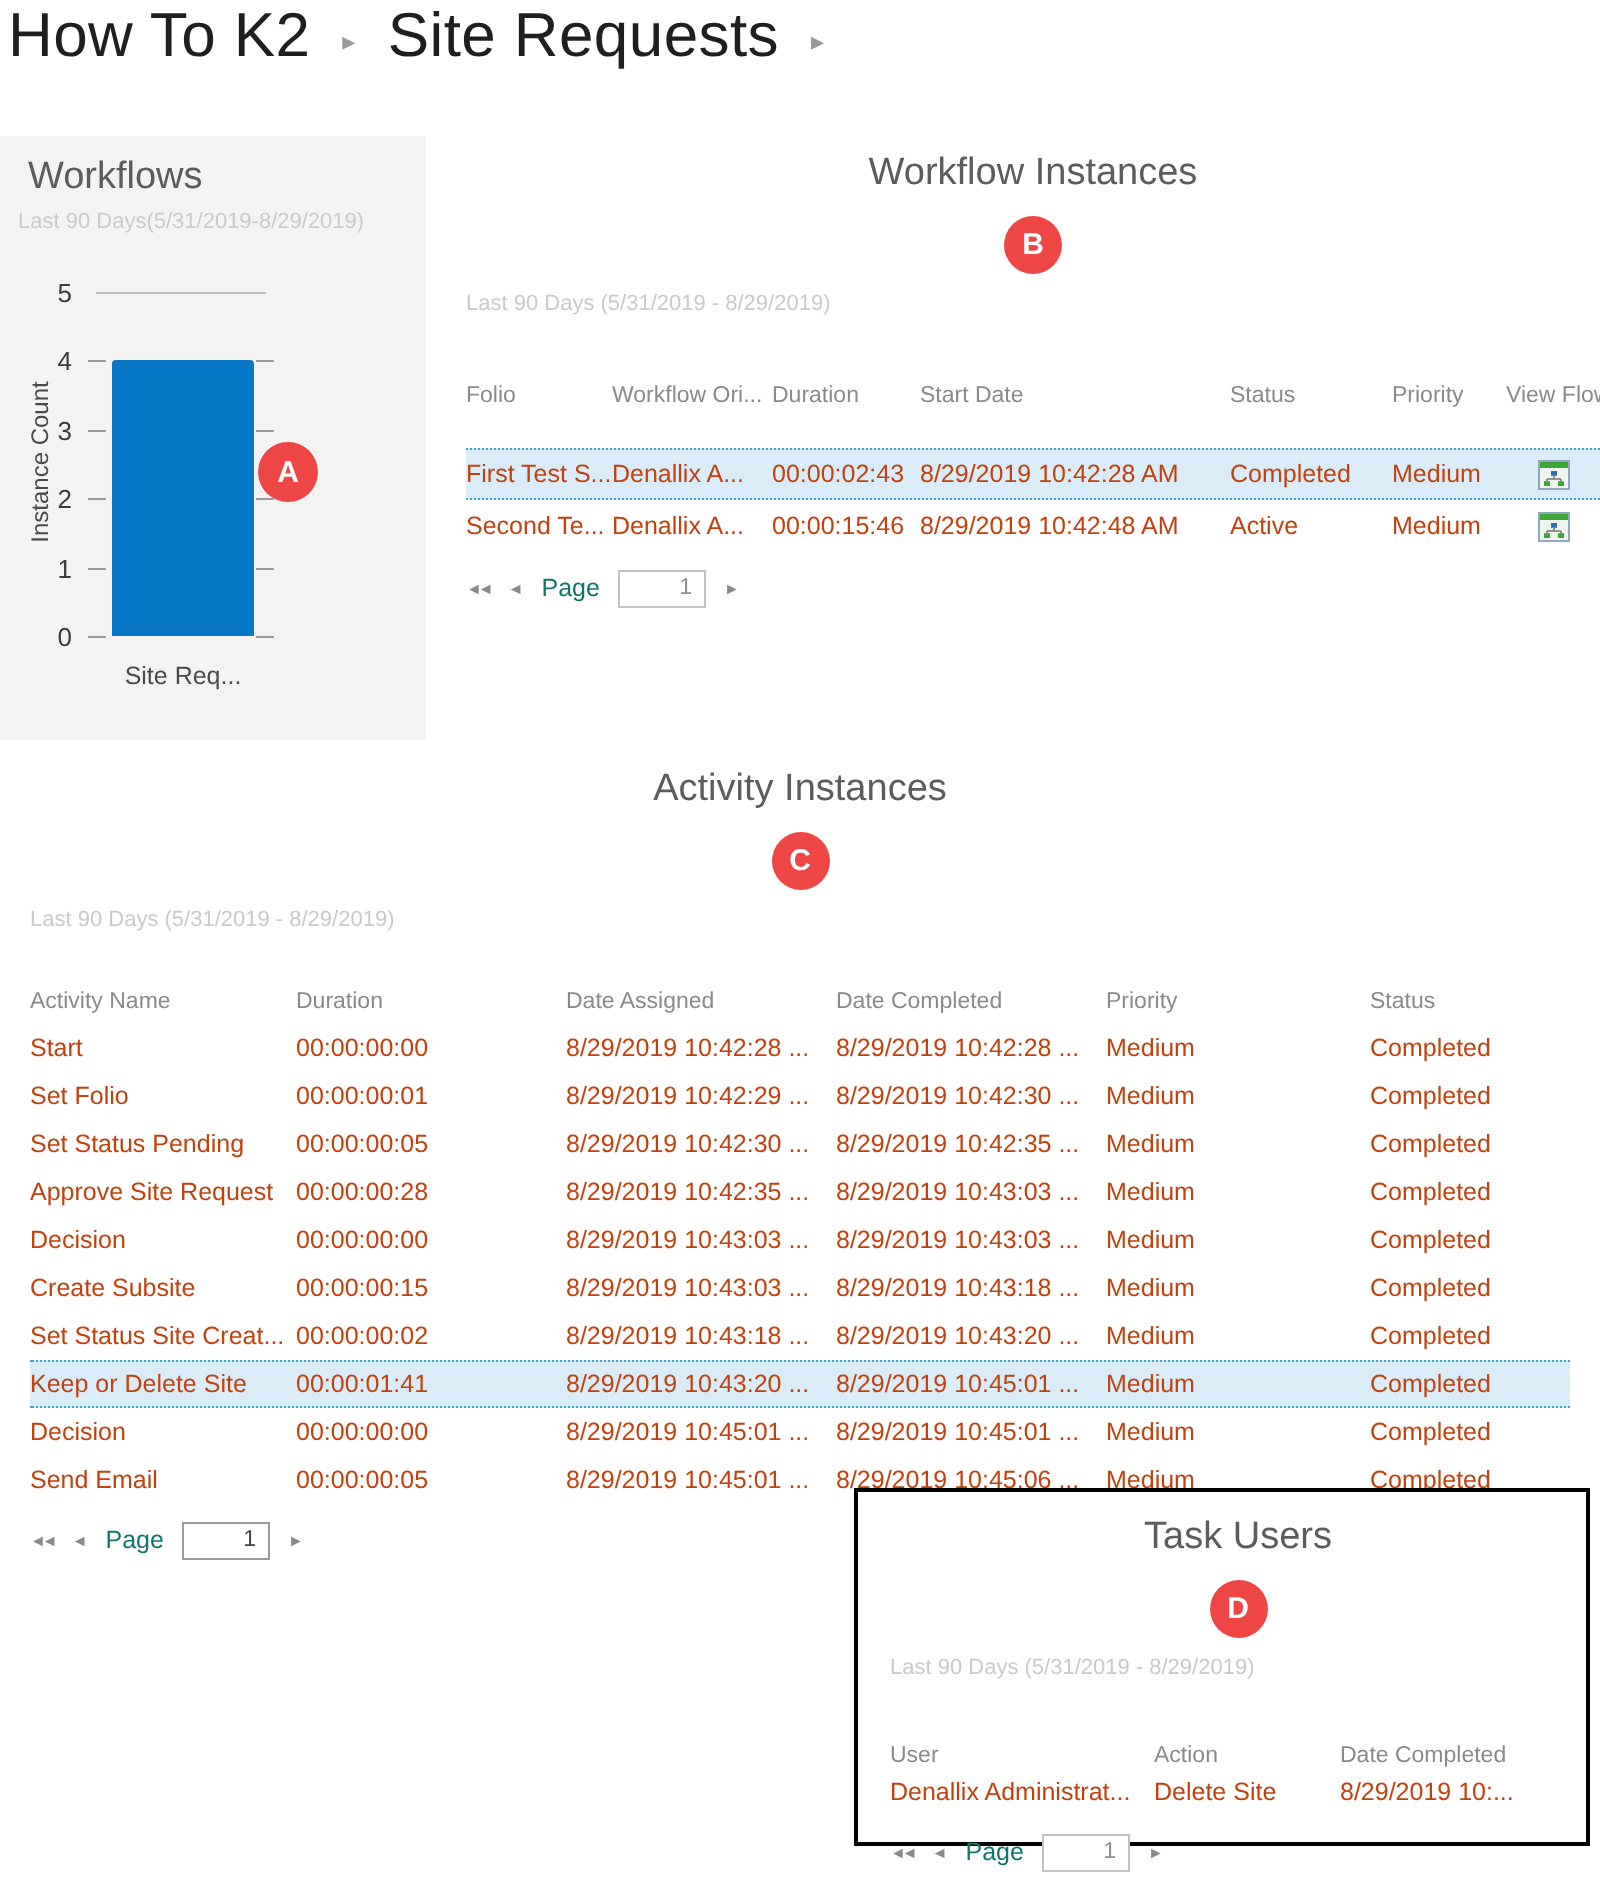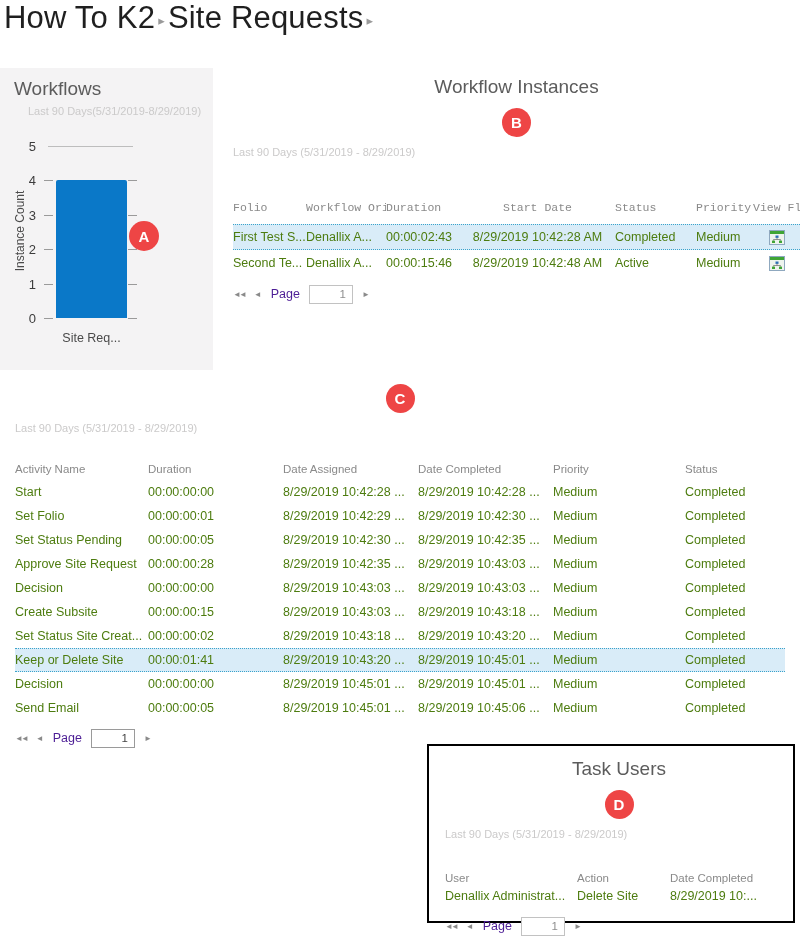--- a/index.html
+++ b/index.html
@@ -2,75 +2,75 @@
 <html><head>
 <meta charset="utf-8">
 <style>
   * { margin:0; padding:0; box-sizing:border-box; }
   html,body { width:800px; height:947px; background:#fff; overflow:hidden;
     font-family:"Liberation Sans", sans-serif; }
   #stage { position:relative; width:800px; height:947px; background:#fff; }
 
   
   .page-title { position:absolute; left:4px; top:0px; font-size:31px; font-weight:300;
-    color:#1f1f1f; letter-spacing:0.2px; display:flex; align-items:center; gap:3px; }
+    color:#1f1f1f; letter-spacing:0.2px; display:flex; align-items:center; gap:16px; }
   .crumb-sep { font-size:13px; color:#9a9a9a; position:relative; top:2px; }
 
   
   .sec-title-row { display:flex; align-items:center; gap:10px;flex-direction:column; }
   .sec-title { font-size:19px; font-weight:300; color:#5c5c5c; }
   .badge { width:29px; height:29px; border-radius:50%; background:#ee4545; color:#fff;
     font-size:15px; font-weight:bold; display:flex; align-items:center; justify-content:center; }
   .sec-sub { font-size:11px; color:#cbcaca; margin-top:9px; }
 
   
   #wf-panel { position:absolute; left:0; top:68px; width:213px; height:302px; background:#f4f3f4; }
   #wf-panel .sec-title { padding:10px 0 0 14px; }
-  #wf-panel .sec-sub { padding-left:28px; margin-top:5px; }
+  #wf-panel .sec-sub { padding-left:9px; margin-top:5px; }
   .ytick-label { position:absolute; width:26px; text-align:right; font-size:13px; color:#3c3c3c; }
   .gridline { position:absolute; left:48px; width:85px; height:1px; background:#bdbdbd; }
   .tickdash { position:absolute; width:9px; height:1px; background:#9a9a9a; }
   .bar { position:absolute; left:56px; width:71px; background:#0a78c8; border-radius:2px 2px 0 0; }
   .ylab { position:absolute; left:-30px; top:156px; width:100px; text-align:center;
     transform:rotate(-90deg); font-size:12px; color:#4a4a4a; }
   .xcat { position:absolute; left:56px; top:263px; width:71px; text-align:center;
     font-size:12.5px; color:#4a4a4a; white-space:nowrap; }
   #badge-a { position:absolute; left:129px; top:153px; width:30px; height:30px; }
 
   
   .thead { display:flex; font-size:11.5px; color:#8a8a8a; }
-  .trow  { display:flex; font-size:12.5px; color:#4d7c0f; align-items:center; }
+  .trow  { display:flex; font-size:12.5px; color:#c2410c; align-items:center; }
   .tcell { white-space:nowrap; overflow:hidden; }
   .selected { background:#d9ecf8; border-top:1px dotted #3aa3cb; border-bottom:1px dotted #3aa3cb; }
 
   
   #wi { position:absolute; left:233px; top:76px; width:567px; }
-  #wi .thead { margin-top:38px; height:28px; align-items:flex-end; padding-bottom:10px;font-family:Liberation Mono, monospace; }
+  #wi .thead { margin-top:38px; height:28px; align-items:flex-end; padding-bottom:20px; }
   #wi .trow { height:26px; }
-  .wi-c0{width:73px;} .wi-c1{width:80px;} .wi-c2{width:74px;} .wi-c3{width:155px;text-align:center;}
+  .wi-c0{width:73px;} .wi-c1{width:80px;} .wi-c2{width:74px;} .wi-c3{width:155px;}
   .wi-c4{width:81px;} .wi-c5{width:57px;} .wi-c6{width:47px; text-align:center;}
 
   
   #ai { position:absolute; left:15px; top:384px; width:770px; }
   #ai .thead { margin-top:22px; height:24px; align-items:flex-end; padding-bottom:5px; }
   #ai .trow { height:24px; }
   .ai-c0{width:133px;} .ai-c1{width:135px;} .ai-c2{width:135px;}
   .ai-c3{width:135px;} .ai-c4{width:132px;} .ai-c5{width:100px;}
 
   
   #tu { position:absolute; left:427px; top:744px; width:368px; height:179px;
     border:2px solid #000; background:#fff; padding:12px 0 0 16px; }
   #tu .thead { margin-top:24px; height:20px; align-items:flex-end; }
   #tu .trow { height:24px; }
   .tu-c0{width:132px;} .tu-c1{width:93px;} .tu-c2{width:115px;}
 
   
   .pager { display:flex; align-items:center; gap:9px; height:28px; margin-top:4px; }
   .pg-btn { color:#8a8a8a; font-size:8px; cursor:default; letter-spacing:-2px; }
-  .pg-label { font-size:12.5px; color:#4c1d95; margin-left:2px; }
+  .pg-label { font-size:12.5px; color:#0f766e; margin-left:2px; }
   .page-input { width:44px; height:19px; border:1px solid #c2c2c2; background:#fff;
     font-size:11.5px; color:#8f8f8f; text-align:right; padding-right:6px; outline:none;
     font-family:"Liberation Sans", sans-serif; }
   #ai .page-input { border-color:#9a9a9a; color:#444; }
 
   .flow-ico { display:inline-block; width:16px; height:15px; vertical-align:middle; cursor:pointer; }
 </style>
 </head>
 <body>
 
@@ -172,20 +172,21 @@
       <span class="pg-btn">◄◄</span>
       <span class="pg-btn">◄</span>
       <span class="pg-label">Page</span>
       <input class="page-input" value="1" style="">
       <span class="pg-btn">►</span>
     </div>
   </div>
 
   <div id="ai">
     <div class="sec-title-row">
+      <span class="sec-title">Activity Instances</span>
       <span class="badge">C</span>
     </div>
     <div class="sec-sub">Last 90 Days (5/31/2019 - 8/29/2019)</div>
 
     <div class="thead">
       <span class="tcell ai-c0">Activity Name</span>
       <span class="tcell ai-c1">Duration</span>
       <span class="tcell ai-c2">Date Assigned</span>
       <span class="tcell ai-c3">Date Completed</span>
       <span class="tcell ai-c4">Priority</span>

